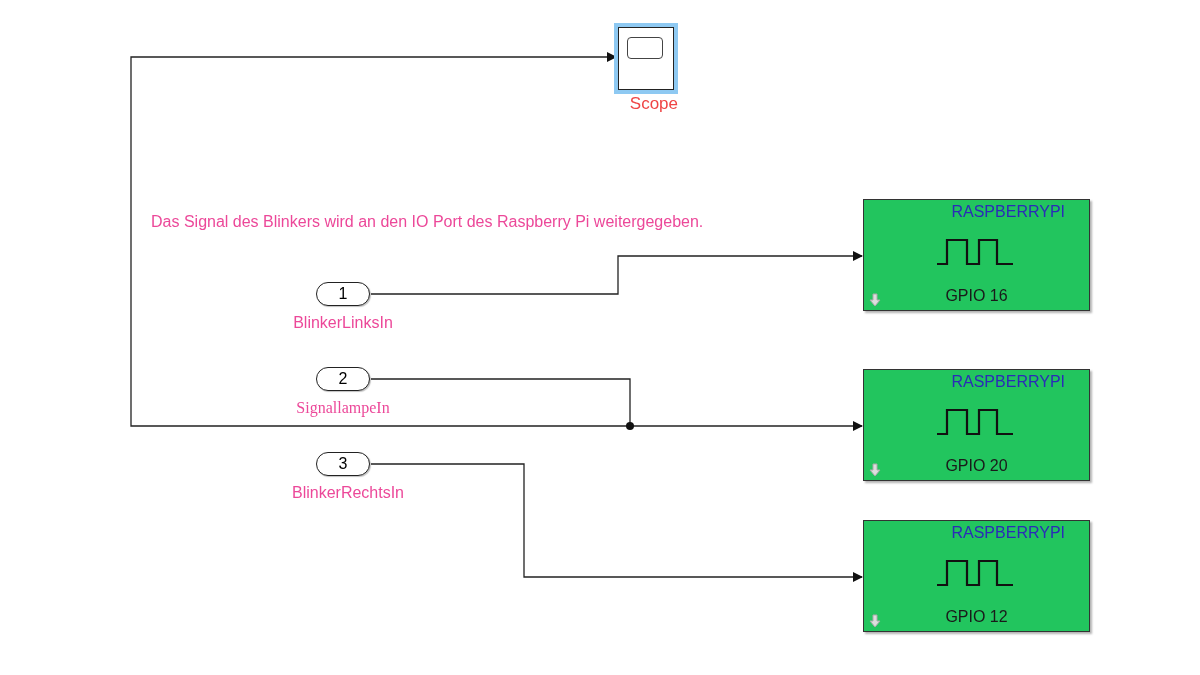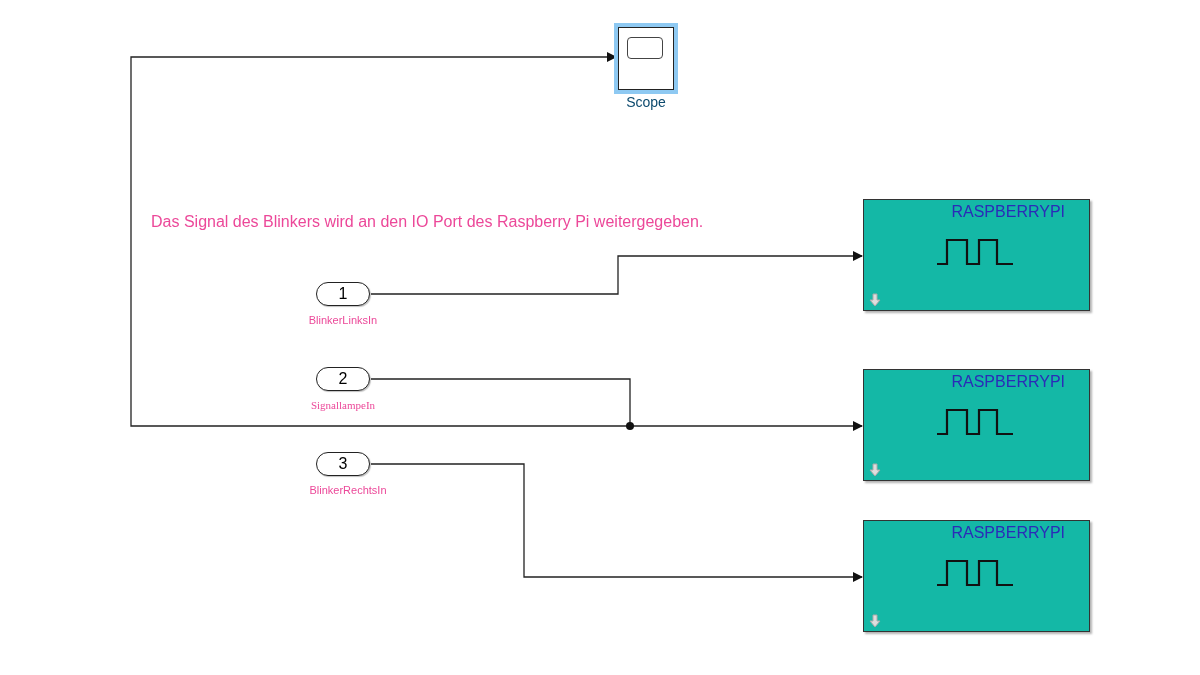--- a/index.html
+++ b/index.html
@@ -4,32 +4,32 @@
 <style>
   html, body { margin: 0; padding: 0; background: #ffffff; }
   body { width: 1200px; height: 675px; position: relative; overflow: hidden;
          font-family: "Liberation Sans", sans-serif; }
   #canvas { position: absolute; left: 0; top: 0; width: 1200px; height: 675px; }
   .lbl { position: absolute; font-family: "Liberation Sans", sans-serif; color: #ec4899; white-space: nowrap; }
   .annotation { left: 151px; top: 213px; font-size: 16px; }
   .port { position: absolute; width: 54px; height: 24px; border: 1.5px solid #222; border-radius: 12px;
           background: #fff; box-sizing: border-box; text-align: center; font-size: 16px; line-height: 21px;
           box-shadow: 1px 1px 1px rgba(0,0,0,0.25); }
-  .port-label { font-size: 11px; text-align: center; width: 200px; }
-  .gpio { position: absolute; width: 227px; height: 112px; border: 1.5px solid #333; background: #14b8a6;
+  .port-label { font-size: 16px; text-align: center; width: 200px; }
+  .gpio { position: absolute; width: 227px; height: 112px; border: 1.5px solid #333; background: #22c55e;
           box-sizing: border-box; box-shadow: 2px 2px 2px rgba(0,0,0,0.3); }
   .gpio .brand { position: absolute; right: 24px; top: 3px; font-size: 16px; color: #2b2bb8; }
   .gpio .wave { position: absolute; left: 71px; top: 37px; }
   .gpio .pin { position: absolute; left: 0; width: 100%; top: 87px; text-align: center; font-size: 16px; color: #1a1a1a; padding-left: 0px; }
   .gpio .arrow { position: absolute; left: 5px; bottom: 3px; }
   .scope { position: absolute; left: 614px; top: 23px; width: 64px; height: 71px; background: #8ec9f2;
            box-sizing: border-box; padding: 4px; }
   .scope .inner { width: 100%; height: 100%; border: 1.5px solid #222; background: #fff; box-sizing: border-box; position: relative; }
   .scope .screen { position: absolute; left: 8px; top: 9px; width: 36px; height: 22px; border: 1.5px solid #444; border-radius: 4px; box-sizing: border-box; }
-  .scope-label { left: 614px; top: 94px; width: 64px; text-align: center; font-size: 14px; color: #0c4a6e; }
+  .scope-label { left: 614px; top: 94px; width: 64px; text-align: right; font-size: 17px; color: #ef4444; }
 </style>
 </head>
 <body>
 
 <svg id="canvas" viewBox="0 0 1200 675">
   <defs>
     <marker id="arr" markerWidth="10" markerHeight="10" refX="9" refY="5" orient="auto" markerUnits="userSpaceOnUse">
       <path d="M0,0 L10,5 L0,10 z" fill="#111"></path>
     </marker>
   </defs>
@@ -67,36 +67,39 @@
 <div class="port" style="left:316px; top:452px;">
   <span>3</span>
 </div>
 <div class="lbl port-label" style="left:248px; top:484px;">BlinkerRechtsIn</div>
 
 <div class="gpio" style="left:863px; top:199px;">
   <div class="brand">RASPBERRYPI</div>
   <svg class="wave" width="82" height="30">
     <polyline points="2,27 12,27 12,3 32,3 32,27 44,27 44,3 62,3 62,27 78,27" fill="none" stroke="#111" stroke-width="2.2"></polyline>
   </svg>
+  <div class="pin">GPIO 16</div>
   <svg class="arrow" width="12" height="14">
     <path d="M4,1 H8 V7 H11 L6,13 L1,7 H4 Z" fill="#ddd" stroke="#aaa" stroke-width="1"></path>
   </svg>
 </div>
 
 <div class="gpio" style="left:863px; top:369px;">
   <div class="brand">RASPBERRYPI</div>
   <svg class="wave" width="82" height="30">
     <polyline points="2,27 12,27 12,3 32,3 32,27 44,27 44,3 62,3 62,27 78,27" fill="none" stroke="#111" stroke-width="2.2"></polyline>
   </svg>
+  <div class="pin">GPIO 20</div>
   <svg class="arrow" width="12" height="14">
     <path d="M4,1 H8 V7 H11 L6,13 L1,7 H4 Z" fill="#ddd" stroke="#aaa" stroke-width="1"></path>
   </svg>
 </div>
 
 <div class="gpio" style="left:863px; top:520px;">
   <div class="brand">RASPBERRYPI</div>
   <svg class="wave" width="82" height="30">
     <polyline points="2,27 12,27 12,3 32,3 32,27 44,27 44,3 62,3 62,27 78,27" fill="none" stroke="#111" stroke-width="2.2"></polyline>
   </svg>
+  <div class="pin">GPIO 12</div>
   <svg class="arrow" width="12" height="14">
     <path d="M4,1 H8 V7 H11 L6,13 L1,7 H4 Z" fill="#ddd" stroke="#aaa" stroke-width="1"></path>
   </svg>
 </div>
 
 </body></html>

